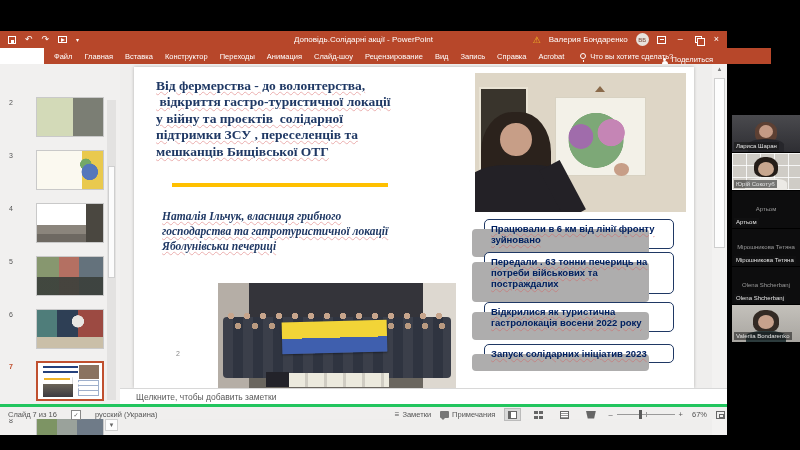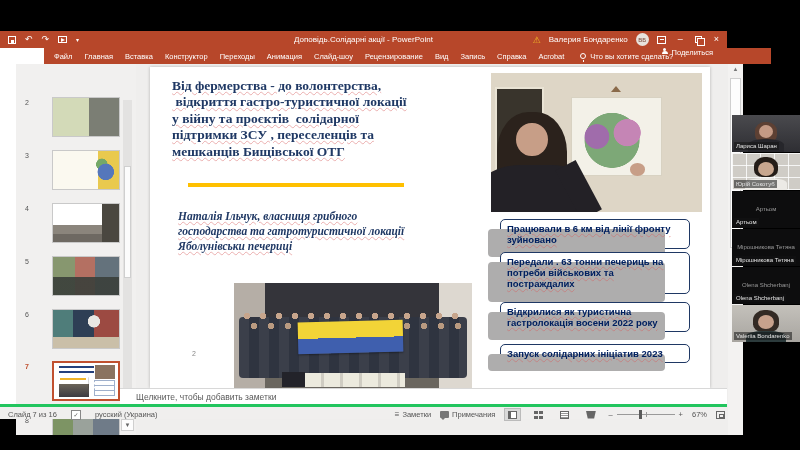--- a/index.html
+++ b/index.html
@@ -29,28 +29,28 @@
   .winbtn { color:#fff; font-size:9px; line-height:1; padding:0 4px; }
   .icon-restore { width:7px; height:7px; border:1px solid #fff; position:relative; display:inline-block; }
   .icon-restore::before { content:""; position:absolute; left:1px; top:1px; width:6px; height:6px; border:1px solid #fff; background:#B7472A; }
 
   .ribbon { position:absolute; left:0; top:17px; width:727px; height:16px; background:#B7472A;
             display:flex; align-items:center; color:#fff; font-size:7.5px;margin-left:44px; }
   .ribbon .tabs { display:flex; gap:12px; padding-left:10px; white-space:nowrap; }
   .tellme { display:flex; align-items:center; gap:4px; margin-left:16px; white-space:nowrap; }
   .icon-bulb { width:6px; height:6px; border:1px solid #fff; border-radius:50%; position:relative; display:inline-block; }
   .icon-bulb::after { content:""; position:absolute; left:1.5px; top:6px; width:1.5px; height:2px; background:#fff; }
-  .share { position:absolute; right:14px; top:17px; height:16px; display:flex; align-items:flex-start; gap:4px;
+  .share { position:absolute; right:14px; top:17px; height:16px; display:flex; align-items:flex-end; gap:4px;
            color:#fff; font-size:7.5px; }
   .icon-person { width:6px; height:6px; position:relative; display:inline-block; }
   .icon-person::before { content:""; position:absolute; left:1.5px; top:0; width:3px; height:3px; border-radius:50%; background:#fff; }
   .icon-person::after { content:""; position:absolute; left:0; top:3.2px; width:6px; height:3px; border-radius:3px 3px 0 0; background:#fff; }
 
   
-  .content { position:absolute; left:16px; top:33px; width:674px; height:371px; background:#f1f0ef; }
+  .content { position:absolute; left:0; top:33px; width:674px; height:371px; background:#f1f0ef; }
 
   .thumbs { position:absolute; left:0; top:0; width:120px; height:371px; background:#f1f0ef; overflow:hidden; }
   .thumb-slot { position:absolute; left:0; width:120px; height:50px; }
   .thumb-num { position:absolute; left:9px; top:2px; font-size:7px; color:#555; }
   .thumb-num.sel { color:#C0502F; font-weight:bold; }
   .thumb { position:absolute; left:36px; top:0; width:68px; height:40px; background:#fff;
            border:1px solid #c9c9c9; overflow:hidden; }
   .thumb.sel { border:2px solid #C0502F; }
   .t2 { background:linear-gradient(90deg,#d3dab8 0 54%, #7b7e74 54%); }
   .t3 { background:radial-gradient(circle at 80% 55%, #5577bb 0 14%, transparent 15%),

